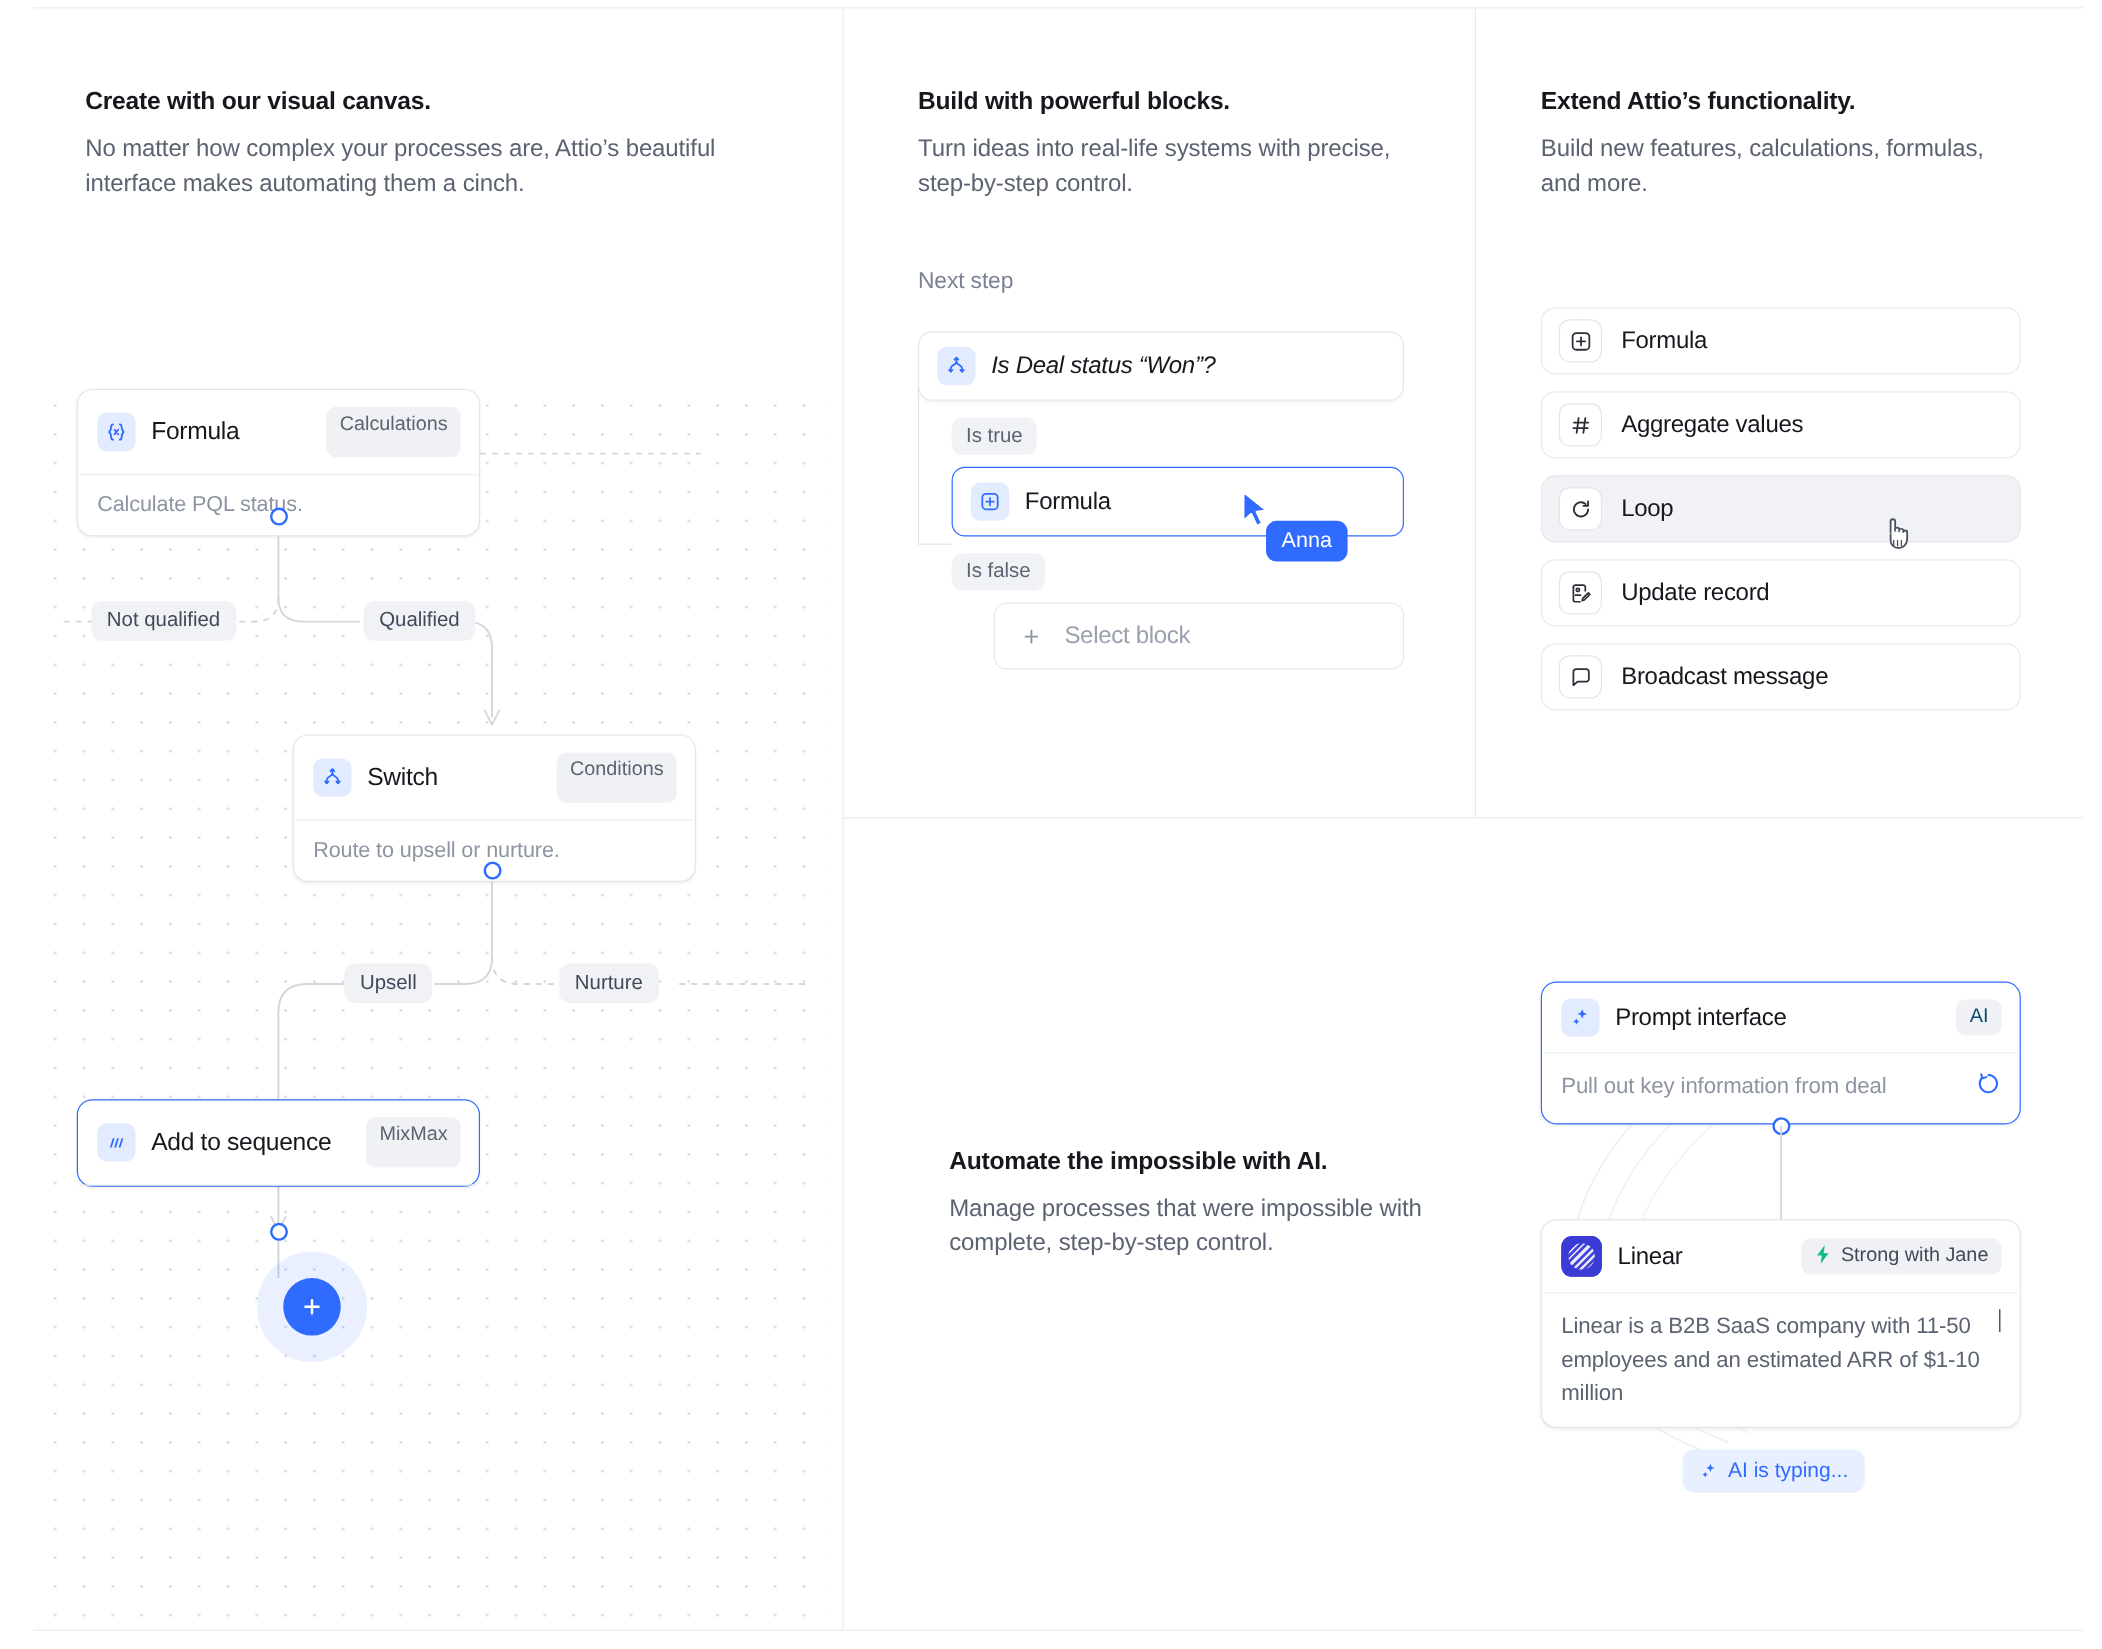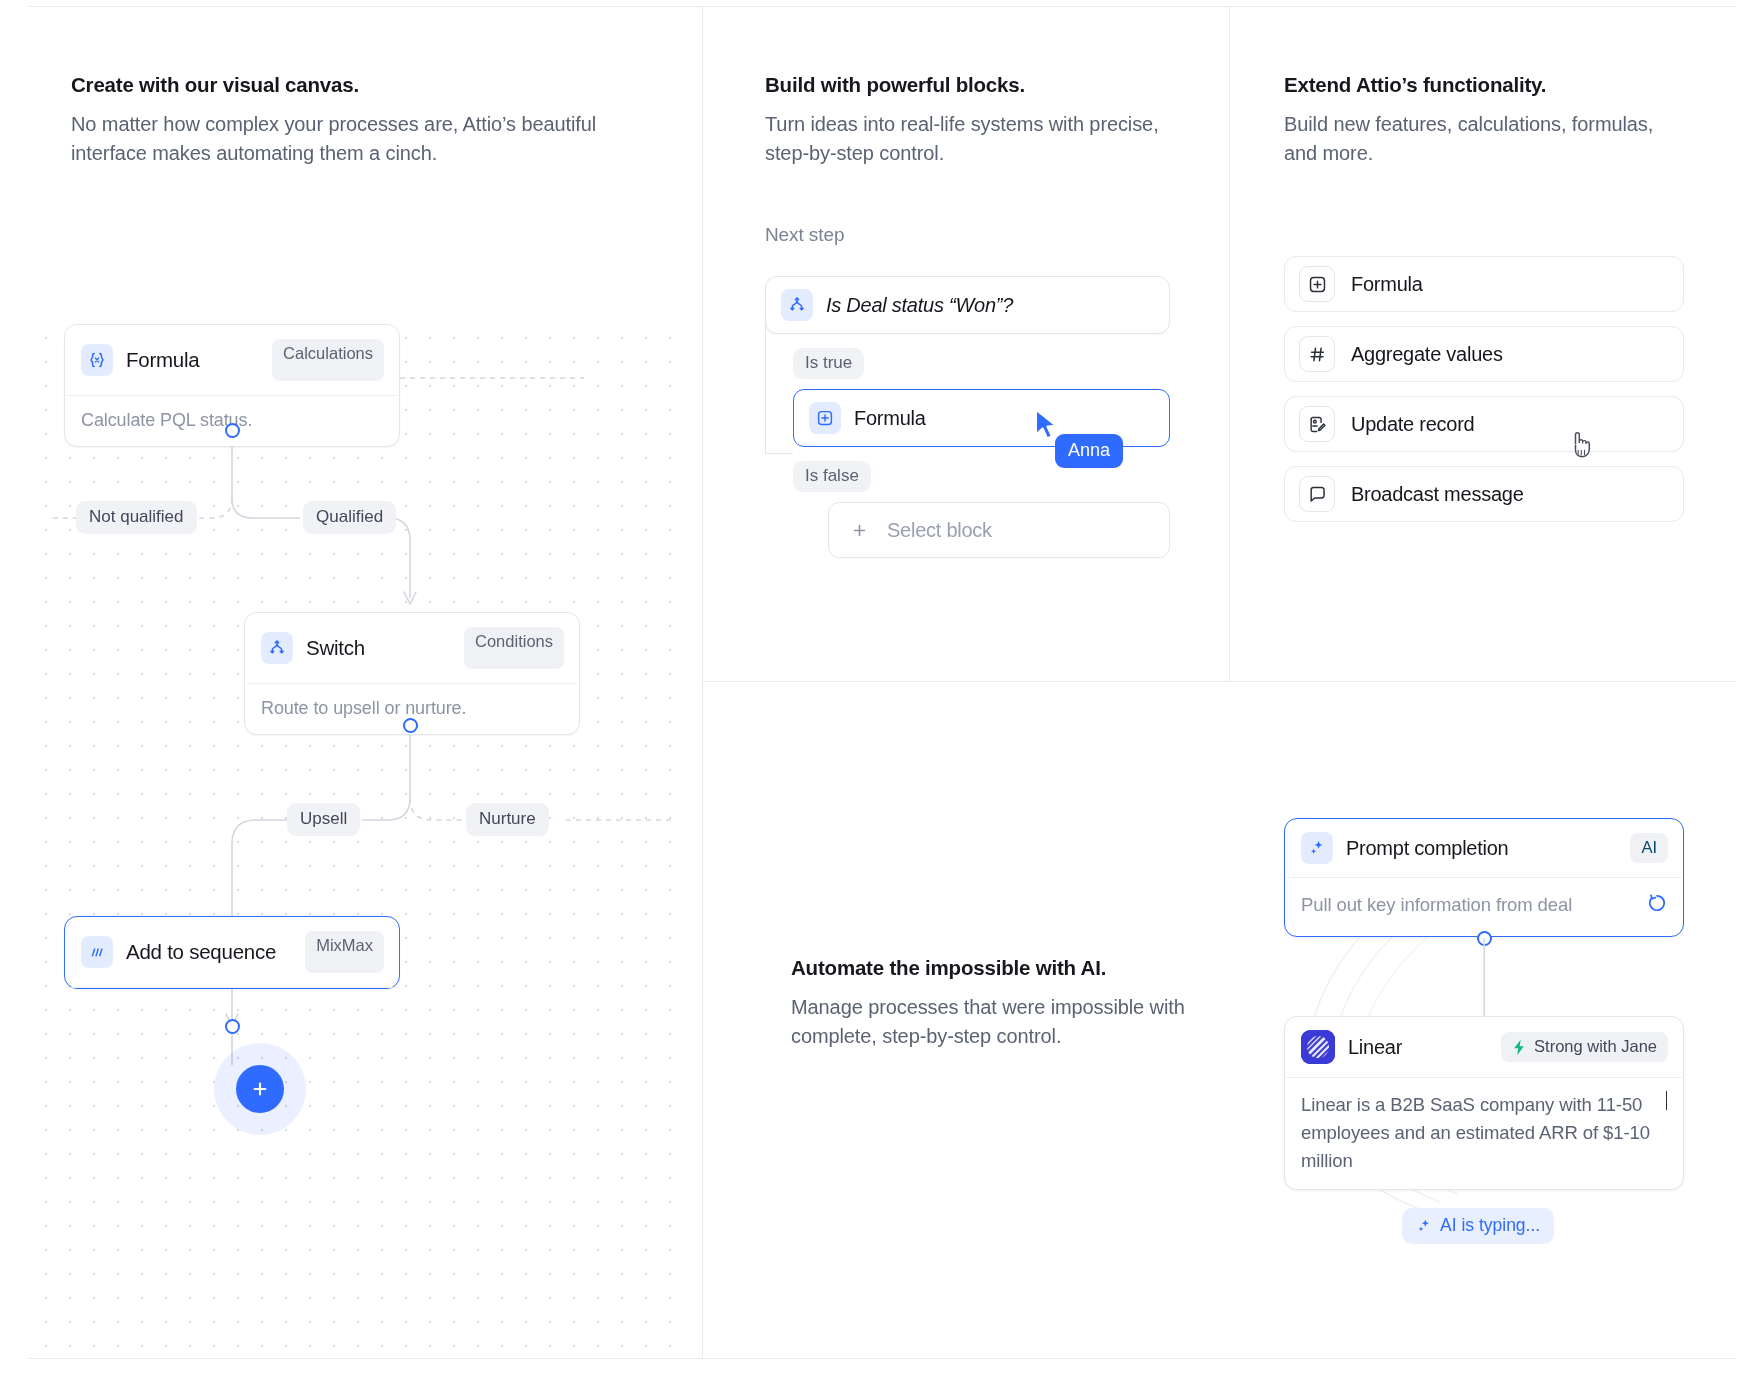--- a/index.html
+++ b/index.html
@@ -204,21 +204,21 @@
   .ai-head {
     display: flex; align-items: center; gap: 13px;
     padding: 13px 15px 13px 16px;
   }
   .ai-title { font-size: 20px; color: #16181d; letter-spacing: -0.25px; }
   .ai-tag {
     margin-left: auto; background: #f0f1f4; color: #0c4a6e;
     font-size: 16.5px; border-radius: 8px; padding: 5px 11px 6px;
   }
   .ai-tag.strong {
-    display: flex; align-items: flex-end; gap: 7px;
+    display: flex; align-items: flex-start; gap: 7px;
     color: #42485a;
   }
   .ai-body {
     padding: 13px 16px 15px; font-size: 18.5px; color: #8d94a2;
     line-height: 1.5; letter-spacing: -0.1px;
     display: flex; align-items: flex-start; gap: 10px;
   }
   .ai-body .txt { flex: 1; }
   .ai-body .txt.dark { color: #5b6372; }
   .caret {
@@ -417,20 +417,29 @@
 
     <div class="bl-item">
       <span class="bl-iconbox">
         <svg width="19" height="19" viewBox="0 0 18 18" fill="none" stroke="#2b2f38" stroke-width="1.45" stroke-linecap="round">
           <path d="M7.1 3.2L5.6 14.8M12.4 3.2L10.9 14.8M3.4 6.8h11.2M3.0 11.2h11.2"></path>
         </svg>
       </span>
       <span class="bl-label">Aggregate values</span>
     </div>
 
+    <div class="bl-item hover">
+      <span class="bl-iconbox">
+        <svg width="19" height="19" viewBox="0 0 18 18" fill="none" stroke="#2b2f38" stroke-width="1.45" stroke-linecap="round" stroke-linejoin="round">
+          <path d="M14.6 9a5.6 5.6 0 1 1-1.9-4.2"></path>
+          <path d="M14.6 2.6v3.6h-3.6"></path>
+        </svg>
+      </span>
+      <span class="bl-label">Loop</span>
+    </div>
 
     <div class="bl-item">
       <span class="bl-iconbox">
         <svg width="19" height="19" viewBox="0 0 18 18" fill="none" stroke="#2b2f38" stroke-width="1.35" stroke-linecap="round" stroke-linejoin="round">
           <path d="M3.0 4.0a1.6 1.6 0 0 1 1.6-1.6h6.2a1.6 1.6 0 0 1 1.6 1.6v3.0"></path>
           <path d="M3.0 4.0v10.0a1.6 1.6 0 0 0 1.6 1.6h3.6"></path>
           <circle cx="6.5" cy="6.3" r="1.25"></circle>
           <path d="M4.6 10.4h4.0"></path>
           <path d="M14.8 8.6l1.2 1.2-4.4 4.4-1.7.5.5-1.7z"></path>
         </svg>
@@ -469,21 +478,21 @@
     </svg>
 
     <div class="ai-card sel" style="width:400px;">
       <div class="ai-head">
         <span class="bicon">
           <svg width="18" height="18" viewBox="0 0 18 18" fill="#2f6bff">
             <path d="M10.5 2.0l1.15 2.75L14.4 5.9l-2.75 1.15L10.5 9.8 9.35 7.05 6.6 5.9l2.75-1.15z"></path>
             <path d="M5.6 9.6l.78 1.86 1.86.78-1.86.78L5.6 14.9l-.78-1.88L2.96 12.24l1.86-.78z"></path>
           </svg>
         </span>
-        <span class="ai-title">Prompt completion</span>
+        <span class="ai-title">Prompt interface</span>
         <span class="ai-tag">AI</span>
       </div>
       <div class="node-divider"></div>
       <div class="ai-body">
         <span class="txt">Pull out key information from deal</span>
         <span class="spinner">
           <svg width="20" height="20" viewBox="0 0 20 20" fill="none" stroke="#2f6bff" stroke-width="1.7" stroke-linecap="round">
             <path d="M10 2.8a7.2 7.2 0 1 1-5.1 2.1"></path>
             <path d="M4.0 2.2l1.0 3.4 3.4-1.0" stroke-linejoin="round"></path>
           </svg>

